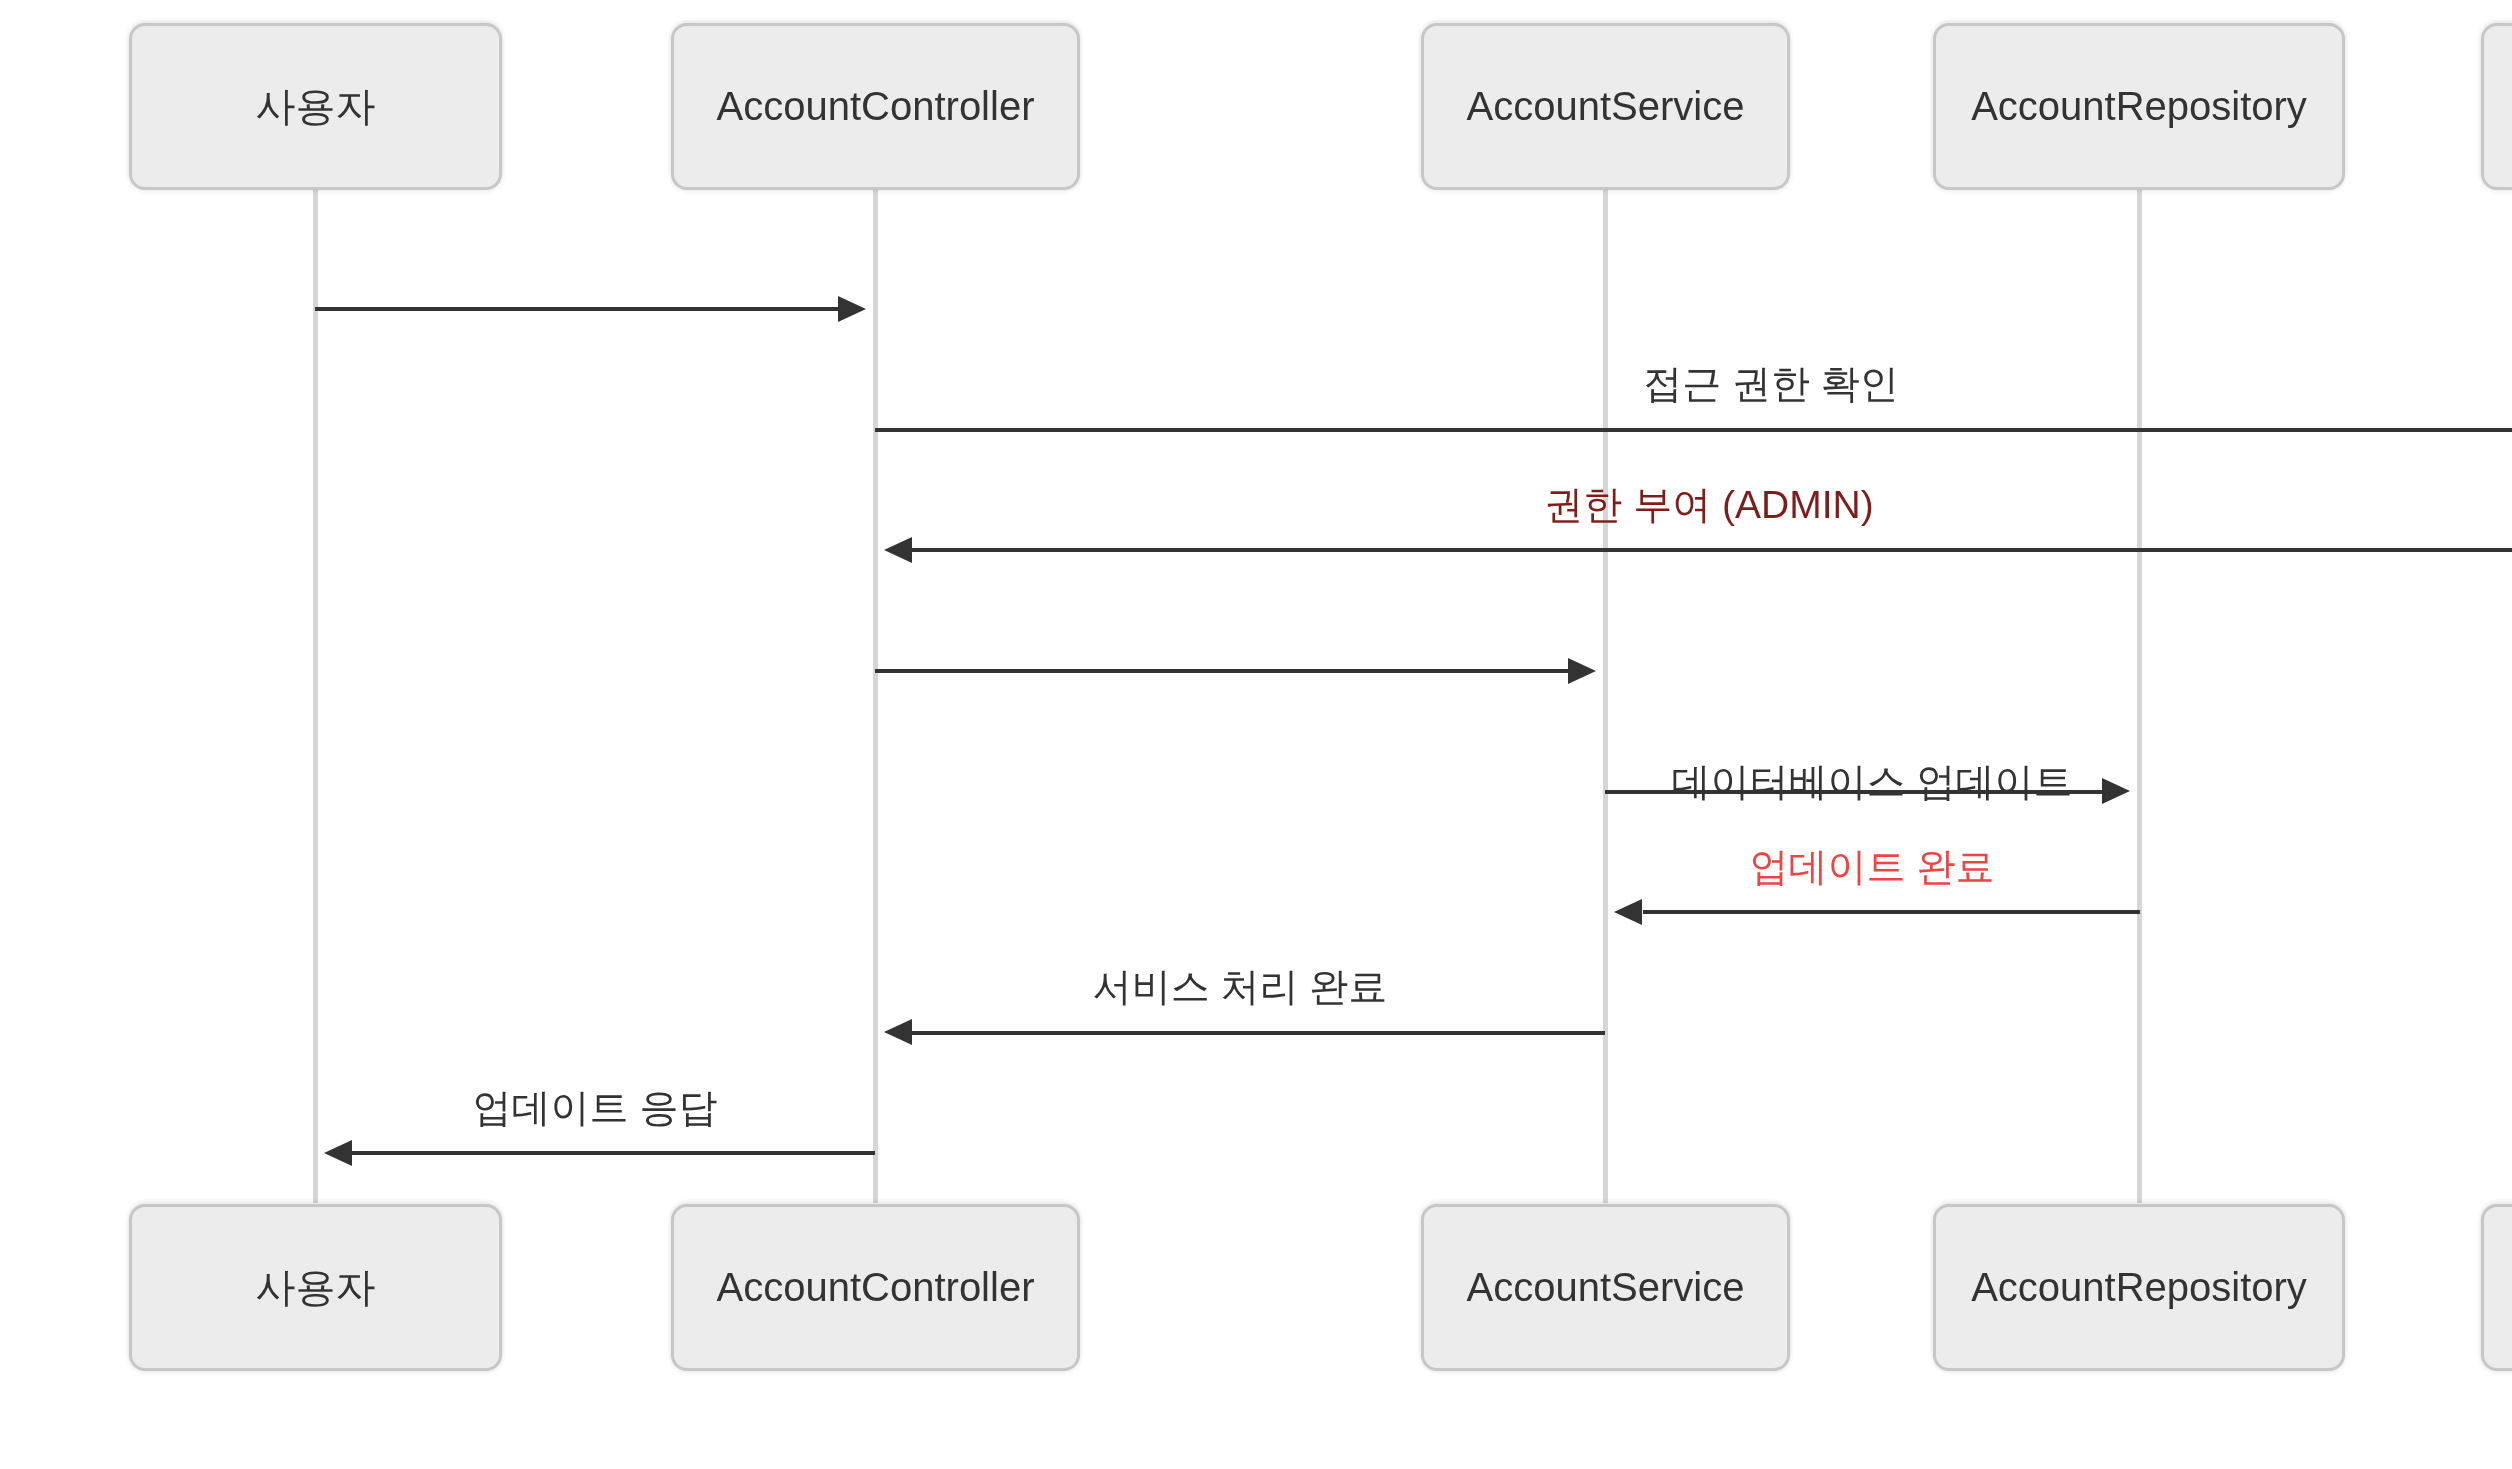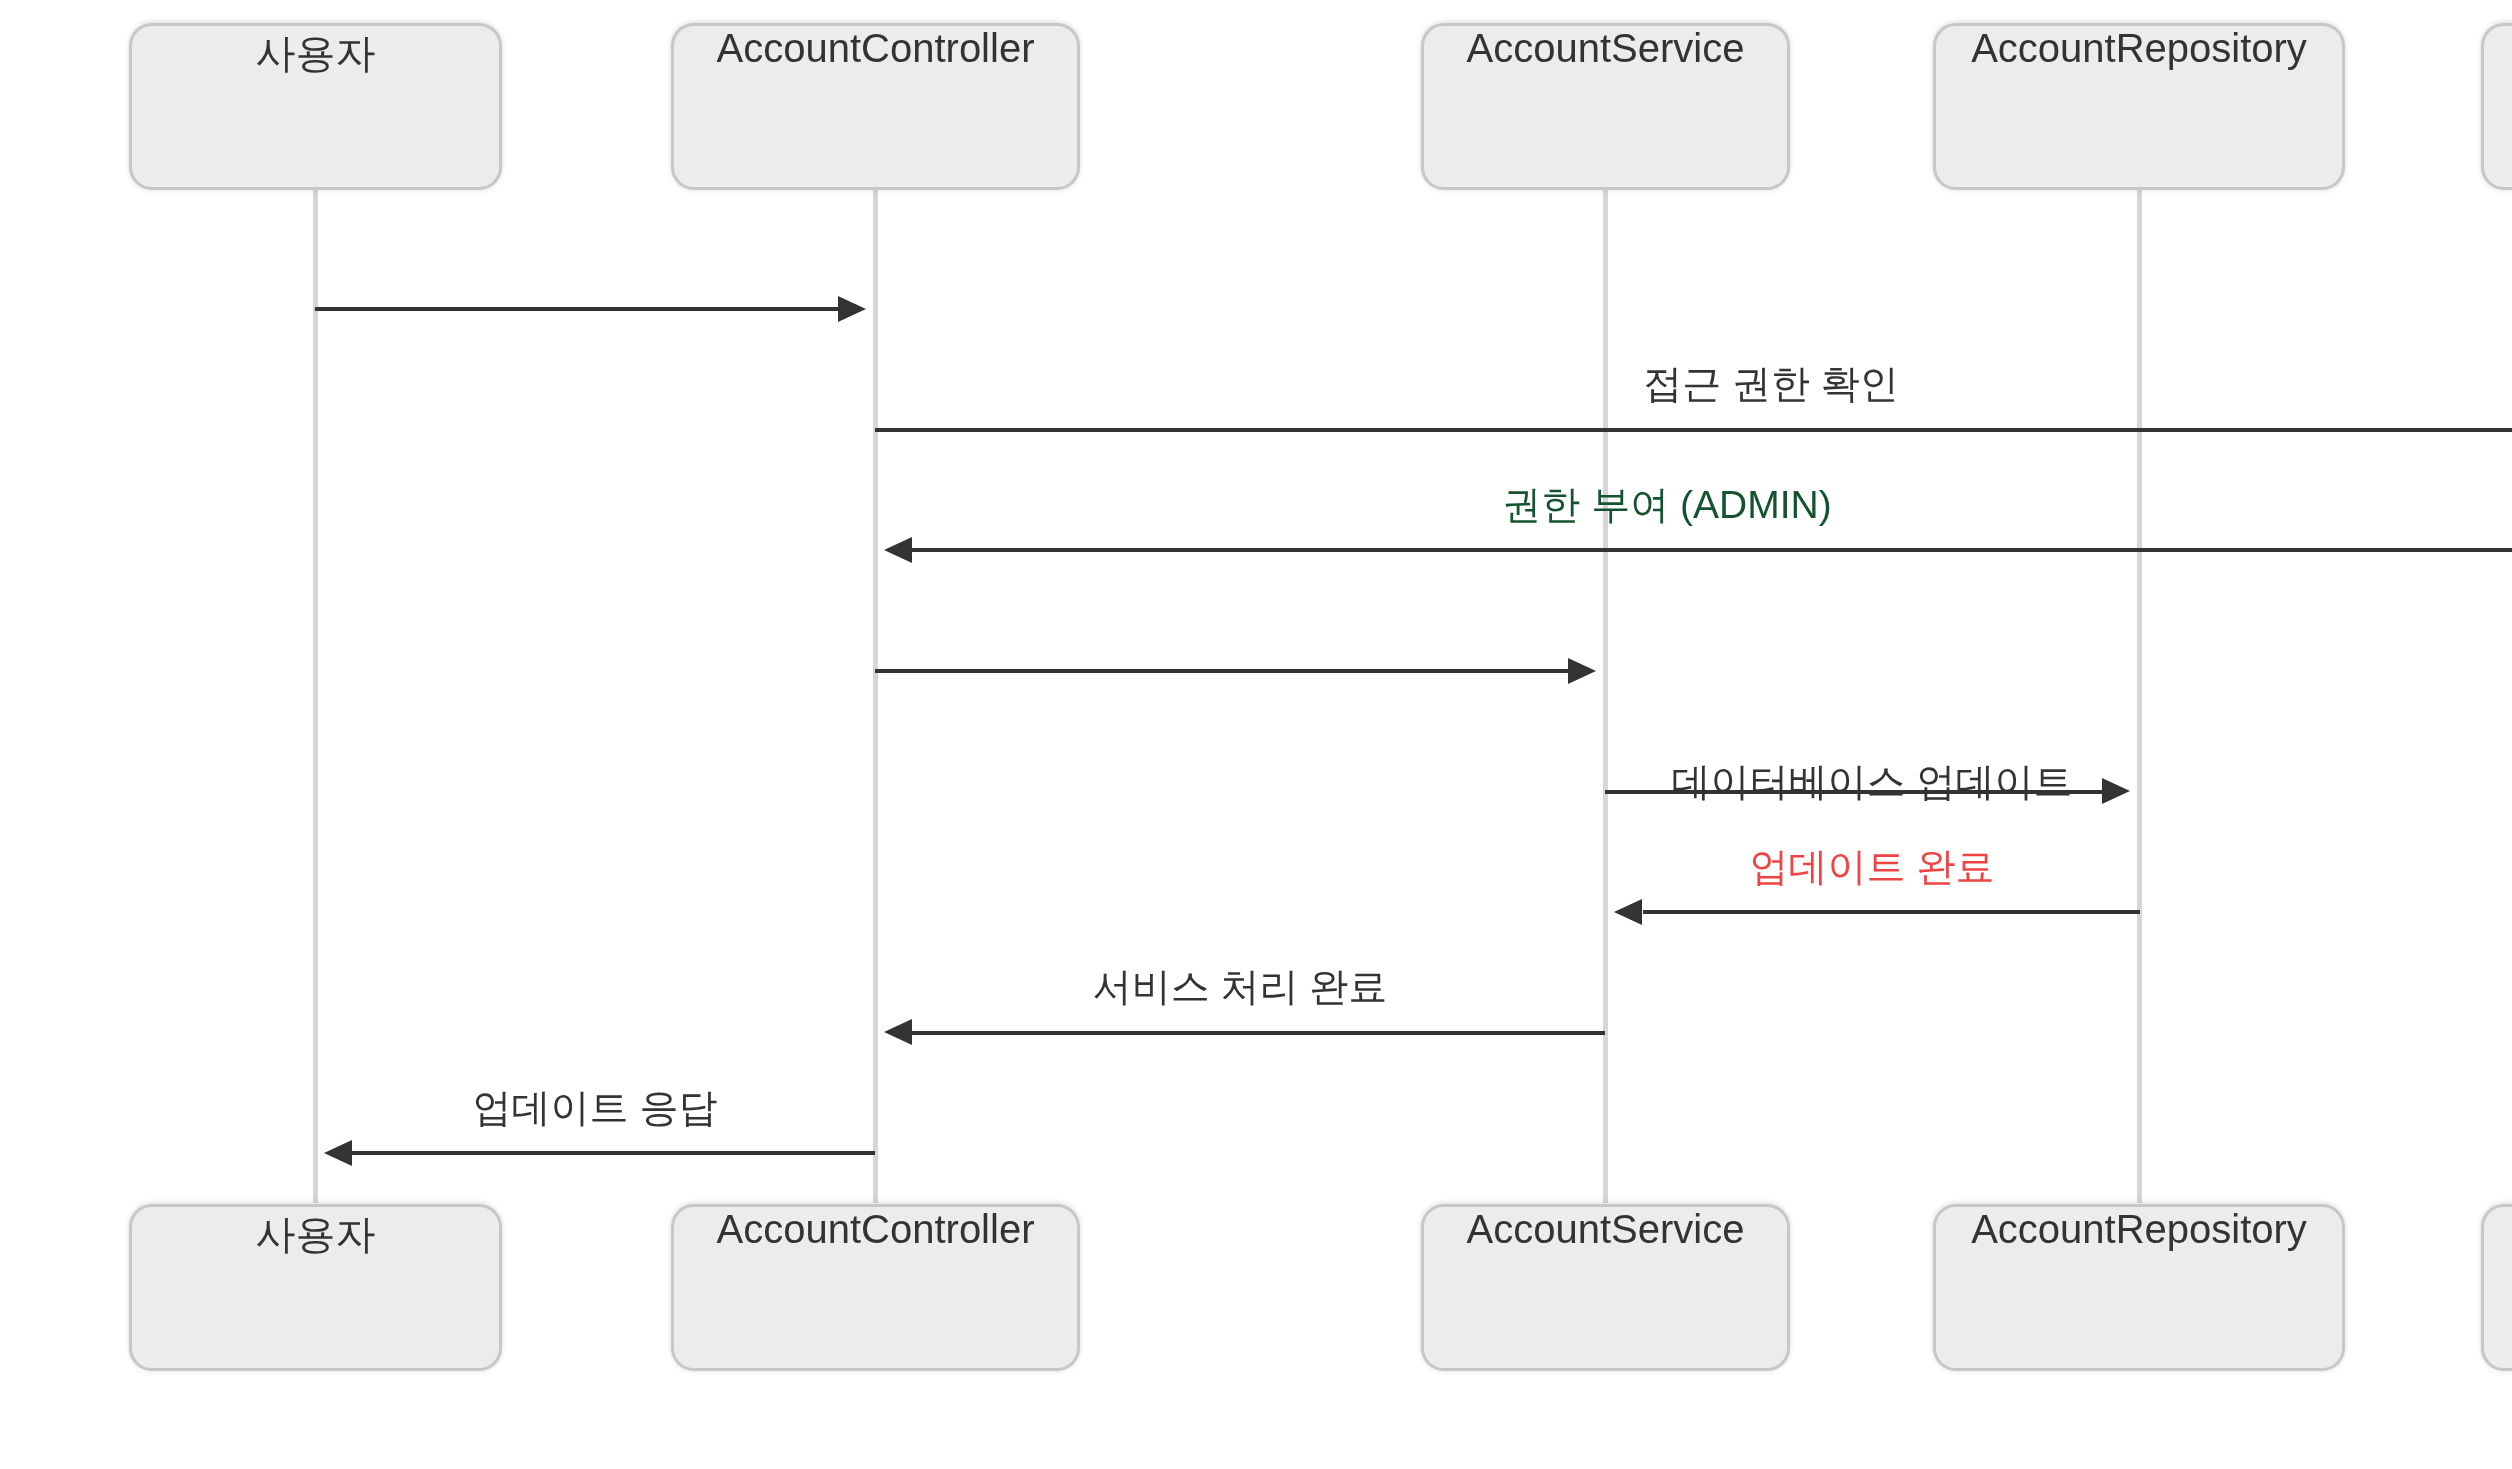--- a/index.html
+++ b/index.html
@@ -21,23 +21,23 @@
   }
   .lifeline {
     position: absolute;
     width: 5px;
   }
   .actor-box {
     position: absolute;
     box-sizing: border-box;
     border-style: solid;
     border-width: 3px;
-    border-radius: 23px;
+    border-radius: 16px;
     display: flex;
-    align-items: flex-start;
+    align-items: center;
     justify-content: center;
     box-shadow: 0 -2px 5px rgba(0,0,0,0.10), 0 2px 5px rgba(0,0,0,0.06);
   }
   .actor-label {
     font-size: 40px;
     white-space: nowrap;
     text-align: center;
   }
   .msg-line {
     position: absolute;
@@ -93,21 +93,21 @@
       <div class="actor-label" style="color: rgb(51, 51, 51);">AccountRepository</div>
     </div>
     <div class="actor-box" style="left: 2481px; top: 22.6px; width: 372px; height: 167px; background: rgb(236, 236, 236); border-color: rgb(199, 199, 199);"></div>
     <div class="actor-box" style="left: 2481px; top: 1204px; width: 372px; height: 167px; background: rgb(236, 236, 236); border-color: rgb(199, 199, 199);"></div>
     <div class="msg-line" style="left: 315px; top: 307px; width: 523px; background: rgb(51, 51, 51);"></div>
     <div class="msg-head" style="left: 838px; top: 296px; border-left: 28px solid rgb(51, 51, 51);"></div>
     <div class="msg-line" style="left: 875px; top: 428px; width: 1754px; background: rgb(51, 51, 51);"></div>
     <div class="msg-label" style="left: 1771px; top: 364px; color: rgb(51, 51, 51);">접근 권한 확인</div>
     <div class="msg-line" style="left: 912px; top: 548px; width: 1754px; background: rgb(51, 51, 51);"></div>
     <div class="msg-head" style="left: 884px; top: 537px; border-right: 28px solid rgb(51, 51, 51);"></div>
-    <div class="msg-label" style="left: 1667px; top: 485px; color: #14532d;">권한 부여 (ADMIN)</div>
+    <div class="msg-label" style="left: 1709px; top: 485px; color: #7f1d1d;">권한 부여 (ADMIN)</div>
     <div class="msg-line" style="left: 875px; top: 669px; width: 693px; background: rgb(51, 51, 51);"></div>
     <div class="msg-head" style="left: 1568px; top: 658px; border-left: 28px solid rgb(51, 51, 51);"></div>
     <div class="msg-line" style="left: 1605px; top: 790px; width: 497px; background: rgb(51, 51, 51);"></div>
     <div class="msg-head" style="left: 2102px; top: 778px; border-left: 28px solid rgb(51, 51, 51);"></div>
     <div class="msg-label" style="left: 1872px; top: 726px; color: rgb(51, 51, 51); margin-top: 36px;">데이터베이스 업데이트</div>
     <div class="msg-line" style="left: 1643px; top: 910px; width: 497px; background: rgb(51, 51, 51);"></div>
     <div class="msg-head" style="left: 1614px; top: 899px; border-right: 28px solid rgb(51, 51, 51);"></div>
     <div class="msg-label" style="left: 1872px; top: 847px; color: #ef4444;">업데이트 완료</div>
     <div class="msg-line" style="left: 912px; top: 1031px; width: 693px; background: rgb(51, 51, 51);"></div>
     <div class="msg-head" style="left: 884px; top: 1019px; border-right: 28px solid rgb(51, 51, 51);"></div>

